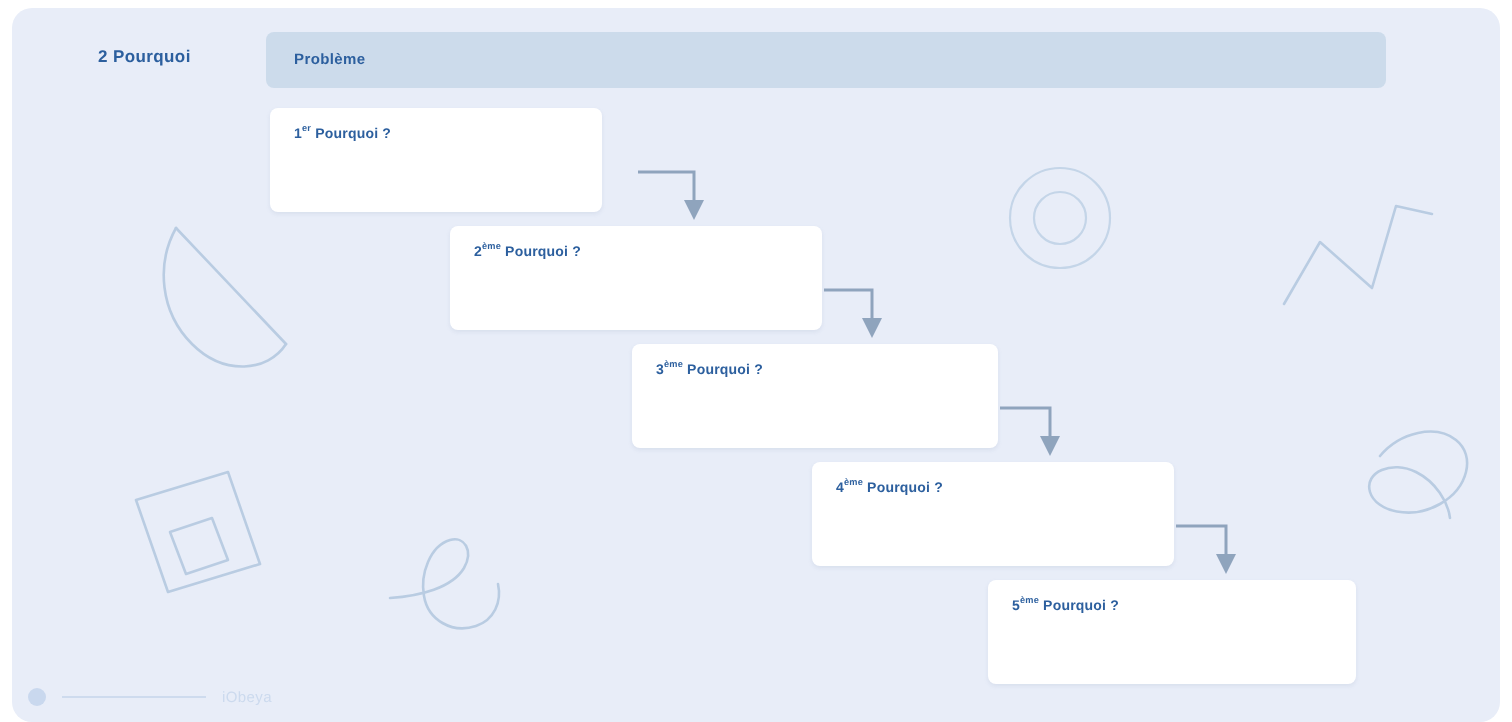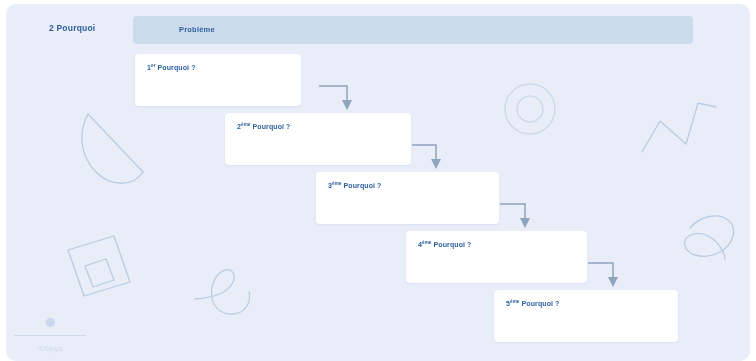--- a/index.html
+++ b/index.html
@@ -76,21 +76,20 @@
   }
   #problem-label {
     position: absolute;
     left: 14px;
     top: 9px;
     font-size: 7.5px;
     font-weight: bold;
     color: #2c5f9e;
     letter-spacing: 0.2px;
     white-space: nowrap;
-    margin-left: 32px;
   }
 
   
   .why-card {
     position: absolute;
     background: #ffffff;
     border-radius: 4px;
     box-shadow: 0 1px 2px rgba(120,145,180,0.14);
   }
   .why-label {
@@ -126,21 +125,20 @@
   }
 
   
   #footer {
     position: absolute;
     left: 8px;
     bottom: 8px;
     display: flex;
     align-items: center;
     gap: 8px;
-    flex-direction: column;
   }
   #footer-dot {
     width: 9px;
     height: 9px;
     border-radius: 50%;
     background: #c9d8ee;
   }
   #footer-line {
     width: 72px;
     height: 1px;

